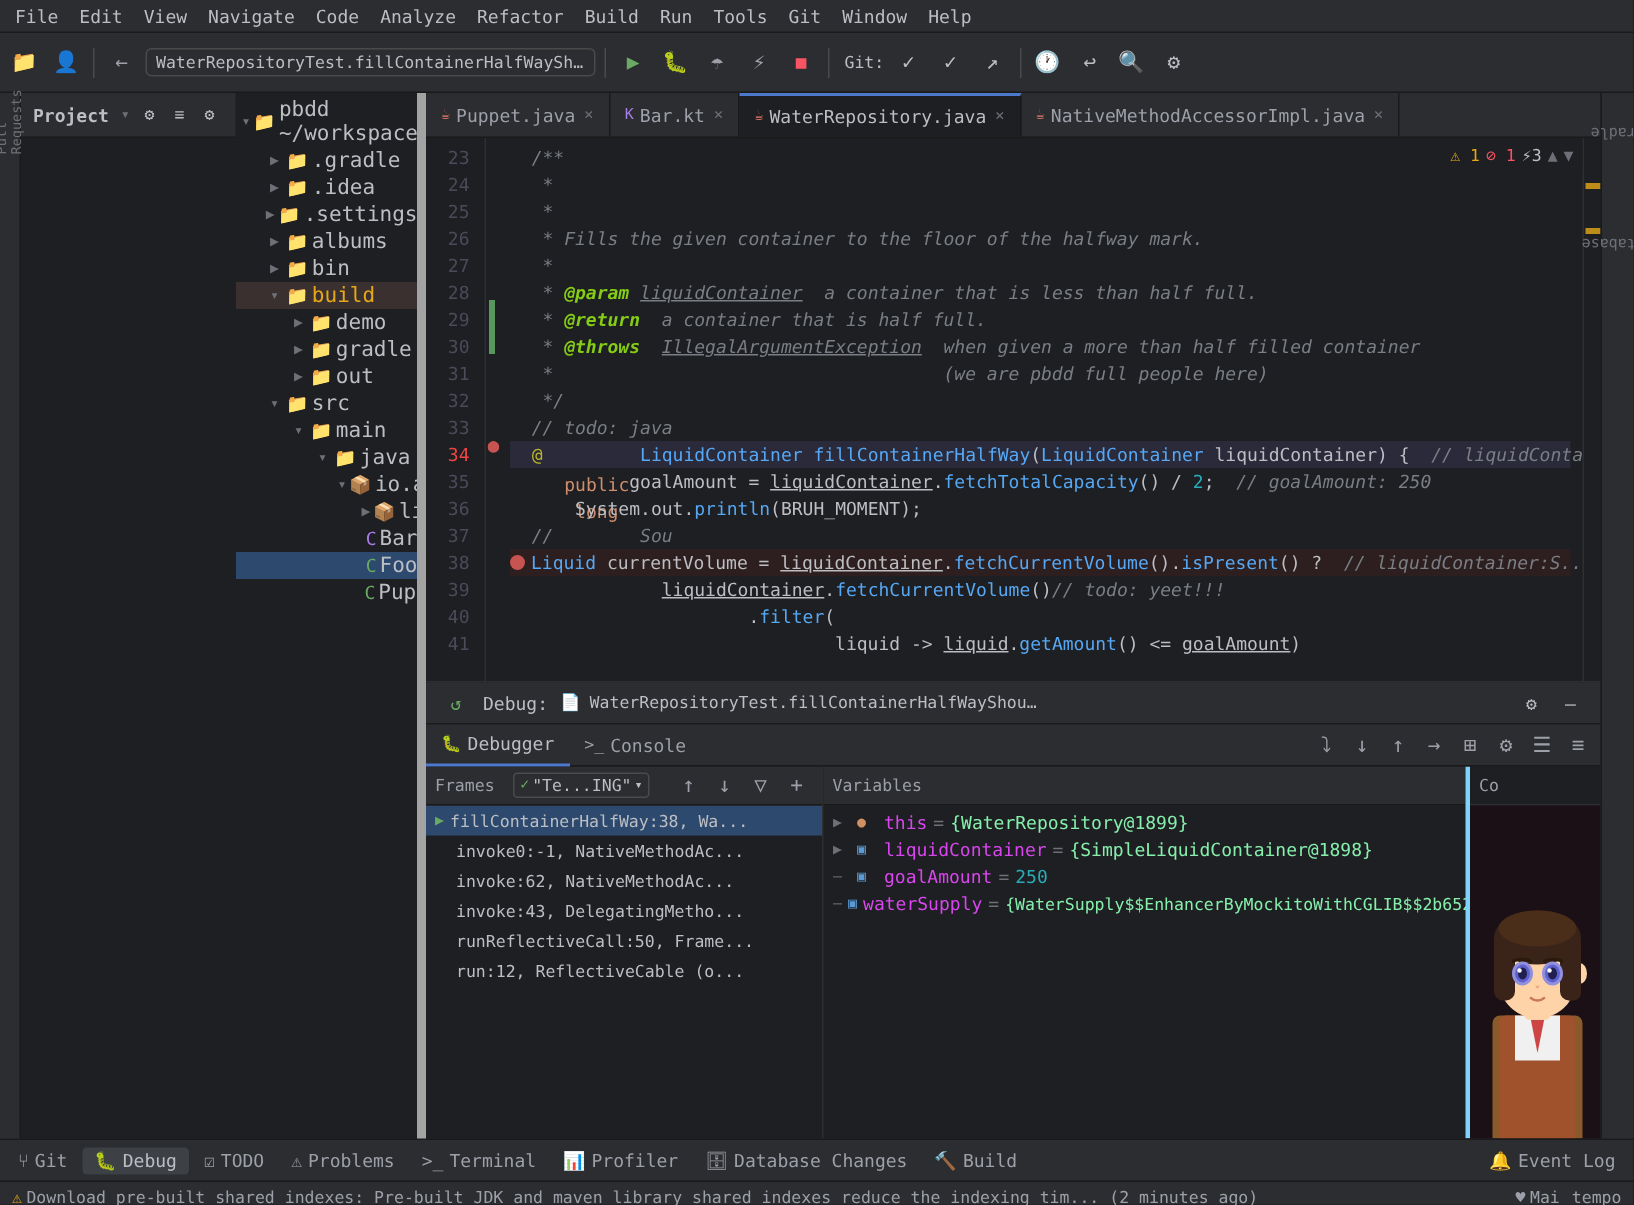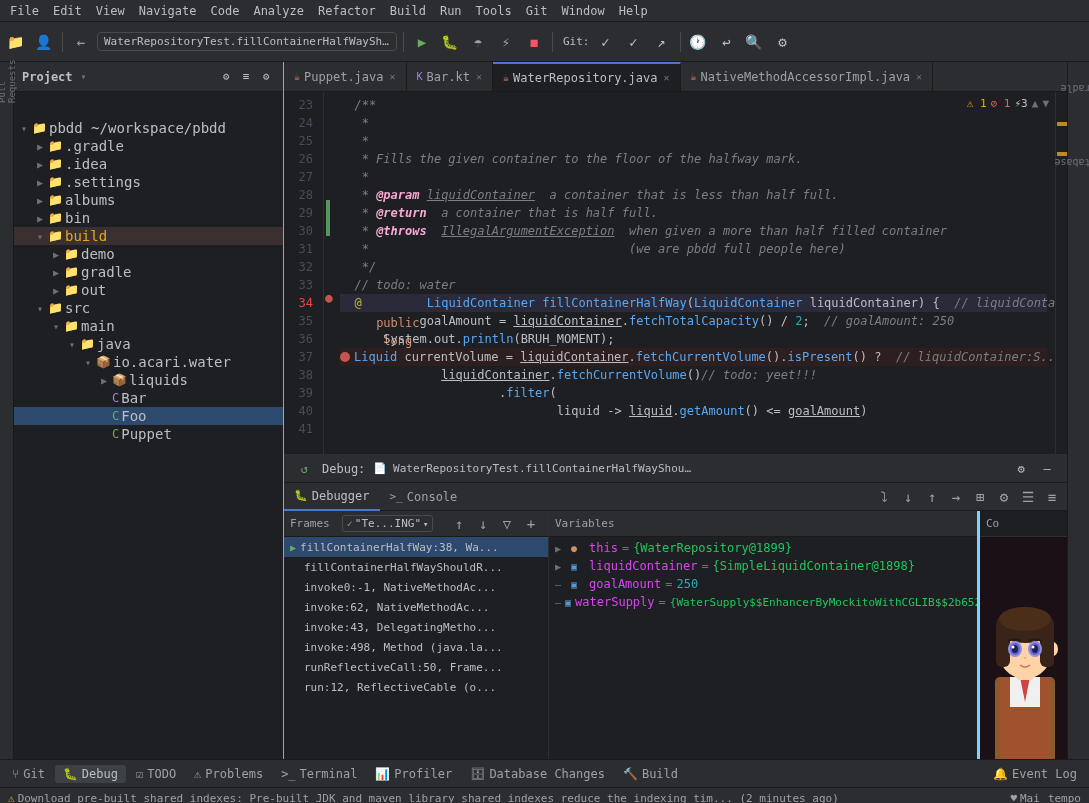--- a/index.html
+++ b/index.html
@@ -92,25 +92,24 @@
       width: 14px; height: 30px;
       display: flex; align-items: center; justify-content: center;
       font-size: 9px; color: #6e7077; cursor: pointer;
       writing-mode: vertical-rl;
     }
 
     
     #project-panel {
       width: 270px;
       background: #1e1f22;
-      border-right: 1px solid #a3a3a3;
-      display: flex;
-      flex-direction: column;
+      border-right: 6px solid #a3a3a3;
+      display: flex;
+      flex-direction: row;
       overflow: hidden;
-      gap: 25px;
     }
     #project-header {
       background: #2b2d30;
       padding: 4px 8px;
       display: flex;
       align-items: center;
       gap: 4px;
       border-bottom: 1px solid #1a1a1a;
       height: 30px;
     }
@@ -202,21 +201,21 @@
       line-height: 18px;
     }
     .code-line { height: 18px; white-space: pre; display: flex; align-items: center; }
     .code-line.highlighted { background: #2d1f1f; }
 
     
     .kw { color: #cf8e6d; margin-top: 40px; }
     .type { color: #56a8f5; }
     .fn { color: #56a8f5; }
     .cm { color: #7a7e85; font-style: italic; }
-    .cm-tag { color: #f9a8d4; font-style: italic; font-weight: bold; }
+    .cm-tag { color: #84cc16; font-style: italic; font-weight: bold; }
     .num { color: #2aacb8; }
     .var { color: #bcbec4; }
     .ann { color: #bbb529; }
 
     
     #right-gutter {
       width: 12px;
       background: #1e1f22;
       border-left: 1px solid #2d2f33;
     }
@@ -373,21 +372,21 @@
       padding: 2px 6px;
       font-size: 12px;
       cursor: pointer;
       display: flex;
       align-items: center;
       gap: 4px;
     }
     .var-arrow { color: #6e7077; font-size: 10px; width: 12px; }
     .var-name { color: #d946ef; }
     .var-eq { color: #6e7077; }
-    .var-val { color: #22c55e; }
+    .var-val { color: #86efac; }
     .var-num { color: #2aacb8; }
 
     
     #status-bar {
       background: #2b2d30;
       height: 22px;
       display: flex;
       align-items: center;
       padding: 0 8px;
       gap: 8px;
@@ -717,21 +716,21 @@
 
         <div class="code-line">
           <span class="cm">   *                                    (we are pbdd full people here)</span>
         </div>
 
         <div class="code-line">
           <span class="cm">   */</span>
         </div>
 
         <div class="code-line">
-          <span class="cm">  // todo: water</span>
+          <span class="cm">  // todo: java</span>
         </div>
 
         <div class="code-line" style="background:#2a2a3a;">
           <span class="ann">  @</span>
           <span class="var">  </span>
           <span class="kw">public </span>
           <span class="type">LiquidContainer</span>
           <span class="var"> </span>
           <span class="fn">fillContainerHalfWay</span>
           <span class="var">(</span>
@@ -752,20 +751,23 @@
           <span class="var">;  </span>
           <span class="cm">// goalAmount: 250</span>
         </div>
 
         <div class="code-line">
           <span class="var">      System.out.</span>
           <span class="fn">println</span>
           <span class="var">(BRUH_MOMENT);</span>
         </div>
 
+        <div class="code-line">
+          <span class="cm">  //        Sou</span>
+        </div>
 
         <div class="code-line highlighted">
           <span style="display:inline-flex;align-items:center;">
             <span class="bp-indicator"></span>
           </span>
           <span class="type">Liquid</span>
           <span class="var"> currentVolume = </span>
           <span class="var" style="text-decoration:underline;">liquidContainer</span>
           <span class="var">.</span>
           <span class="fn">fetchCurrentVolume</span>
@@ -865,33 +867,27 @@
               <div class="debug-btn">▽</div>
               <div class="debug-btn">+</div>
             </div>
           </div>
           <div class="frames-list">
             <div class="frame-item active">
               <span class="frame-icon">▶</span>
               <span class="frame-text">fillContainerHalfWay:38, Wa...</span>
             </div>
             <div class="frame-item">
-              <span class="frame-text" style="padding-left:14px;">fillContainerHalfWayShouldR...</span>
-            </div>
-            <div class="frame-item">
               <span class="frame-text" style="padding-left:14px;">invoke0:-1, NativeMethodAc...</span>
             </div>
             <div class="frame-item">
               <span class="frame-text" style="padding-left:14px;">invoke:62, NativeMethodAc...</span>
             </div>
             <div class="frame-item">
               <span class="frame-text" style="padding-left:14px;">invoke:43, DelegatingMetho...</span>
-            </div>
-            <div class="frame-item">
-              <span class="frame-text" style="padding-left:14px;">invoke:498, Method (java.la...</span>
             </div>
             <div class="frame-item">
               <span class="frame-text" style="padding-left:14px;">runReflectiveCall:50, Frame...</span>
             </div>
             <div class="frame-item">
               <span class="frame-text" style="padding-left:14px;">run:12, ReflectiveCable (o...</span>
             </div>
           </div>
         </div>
 

